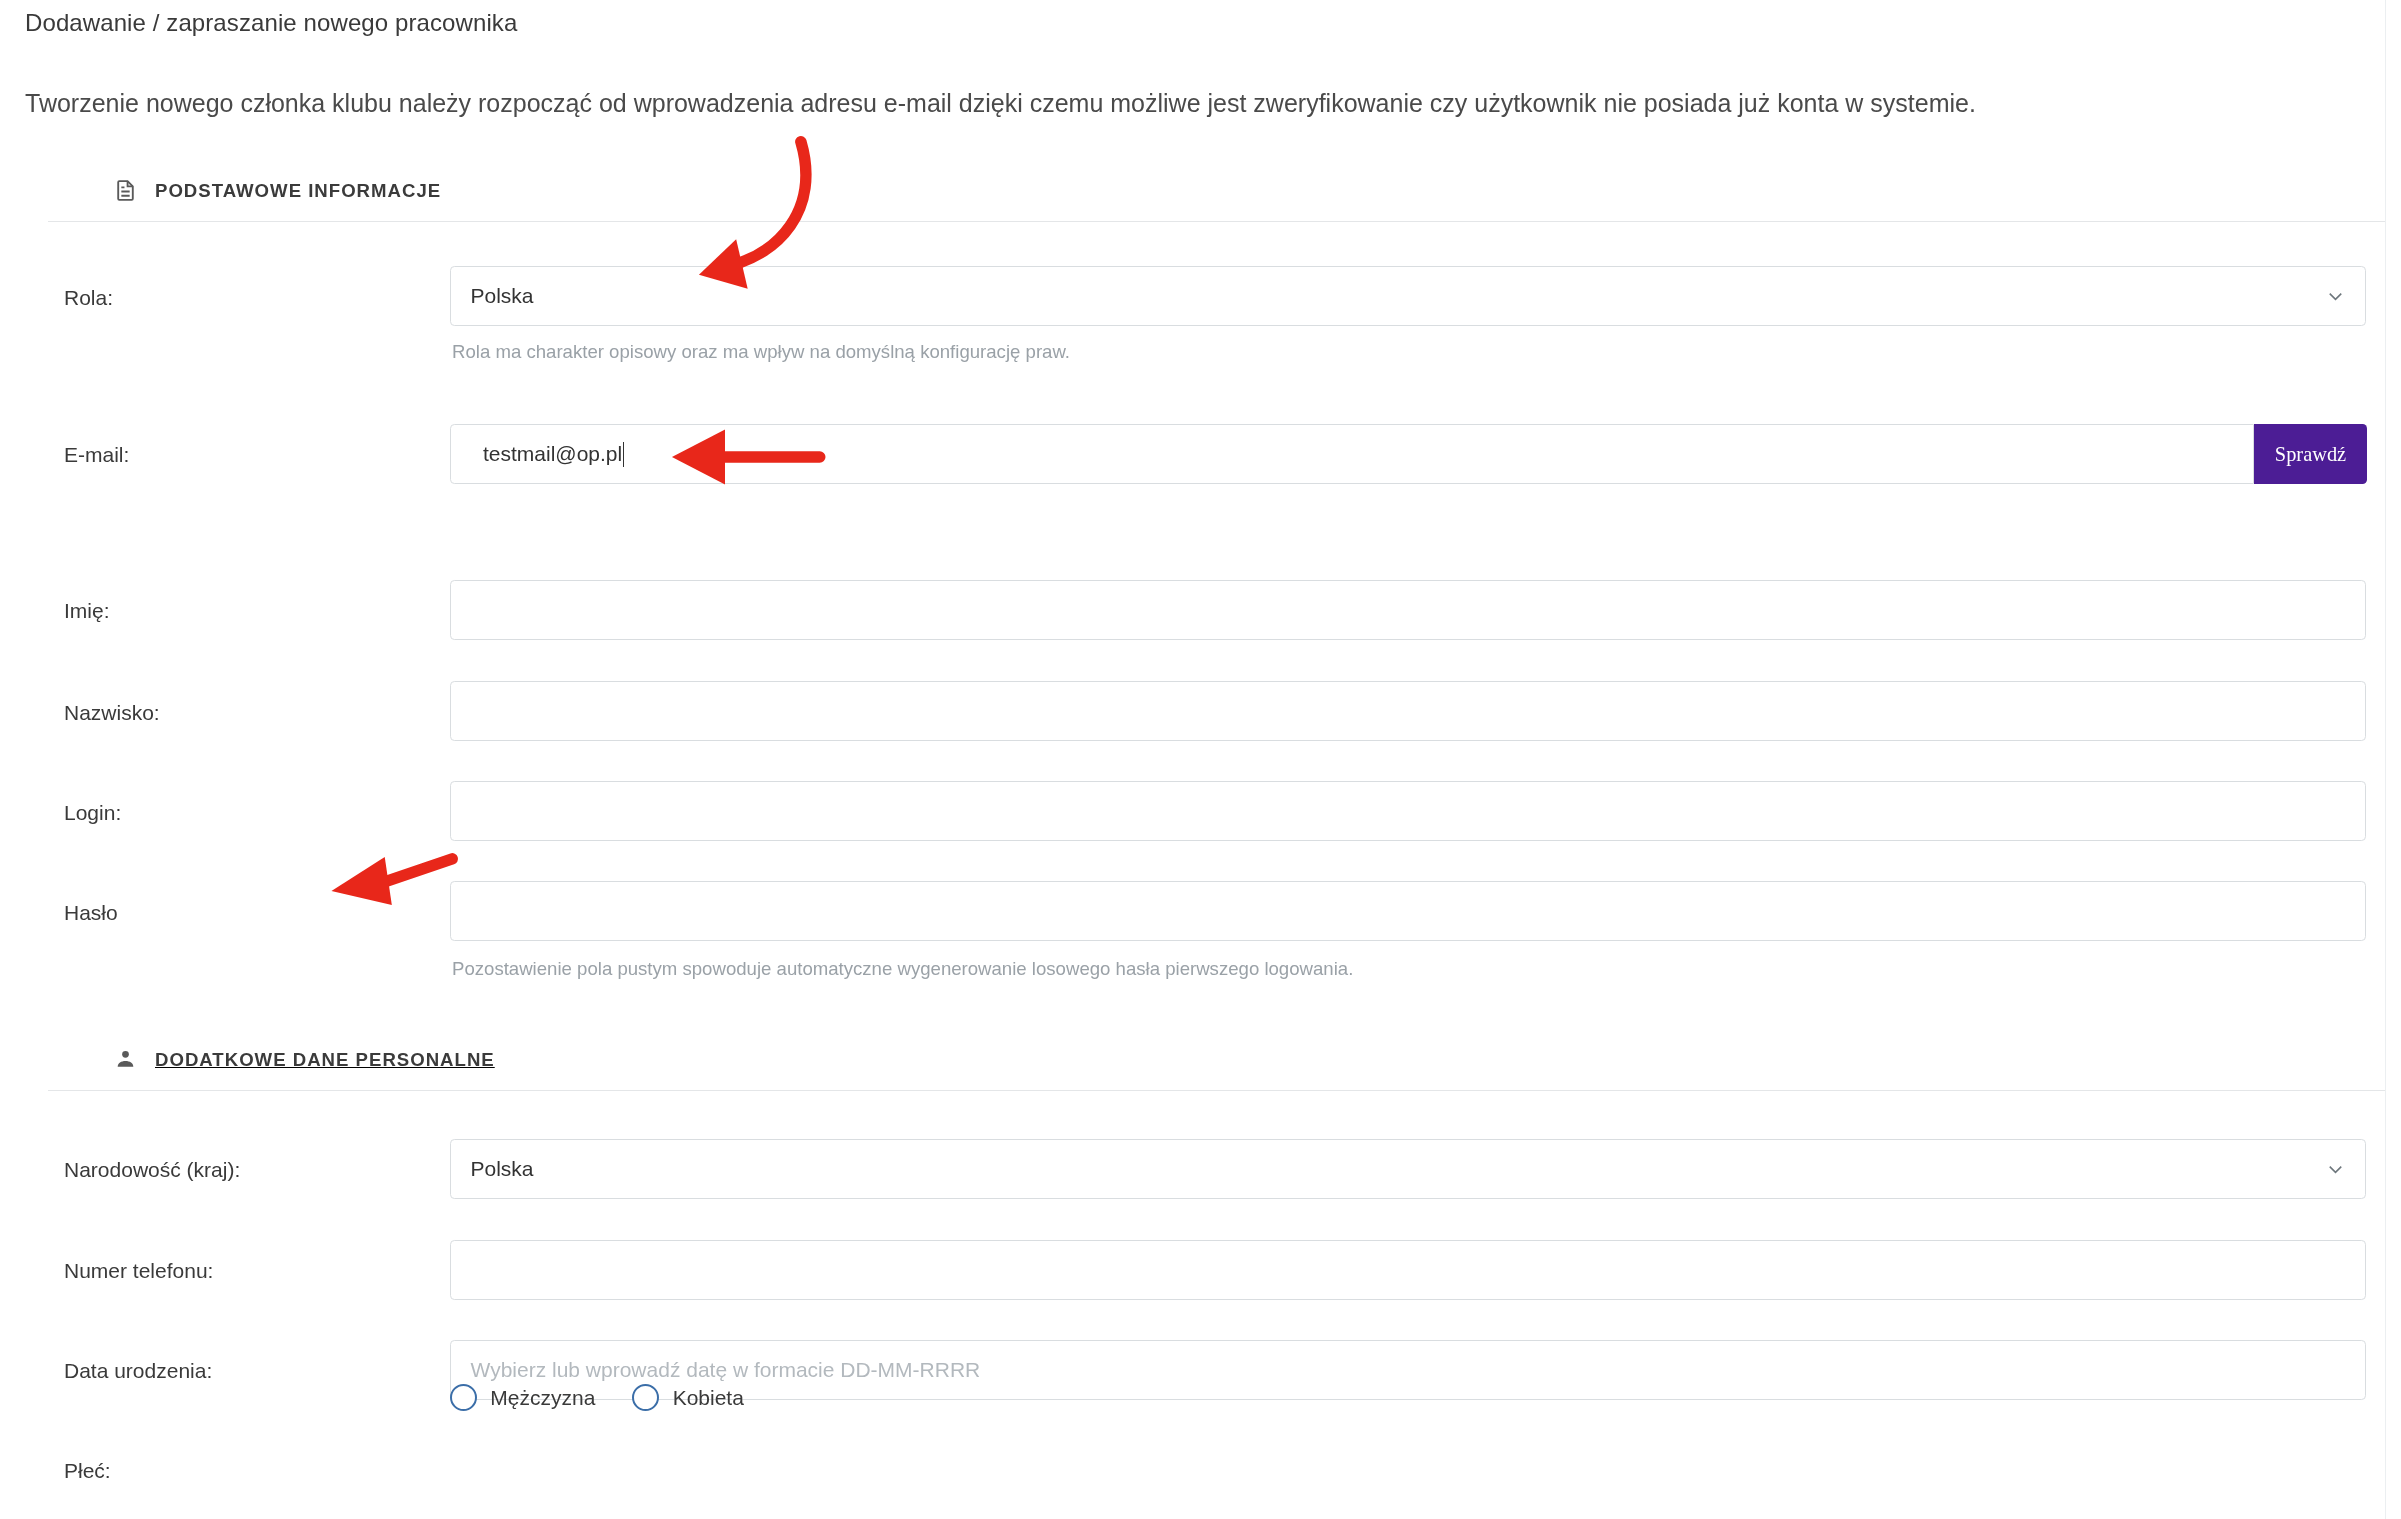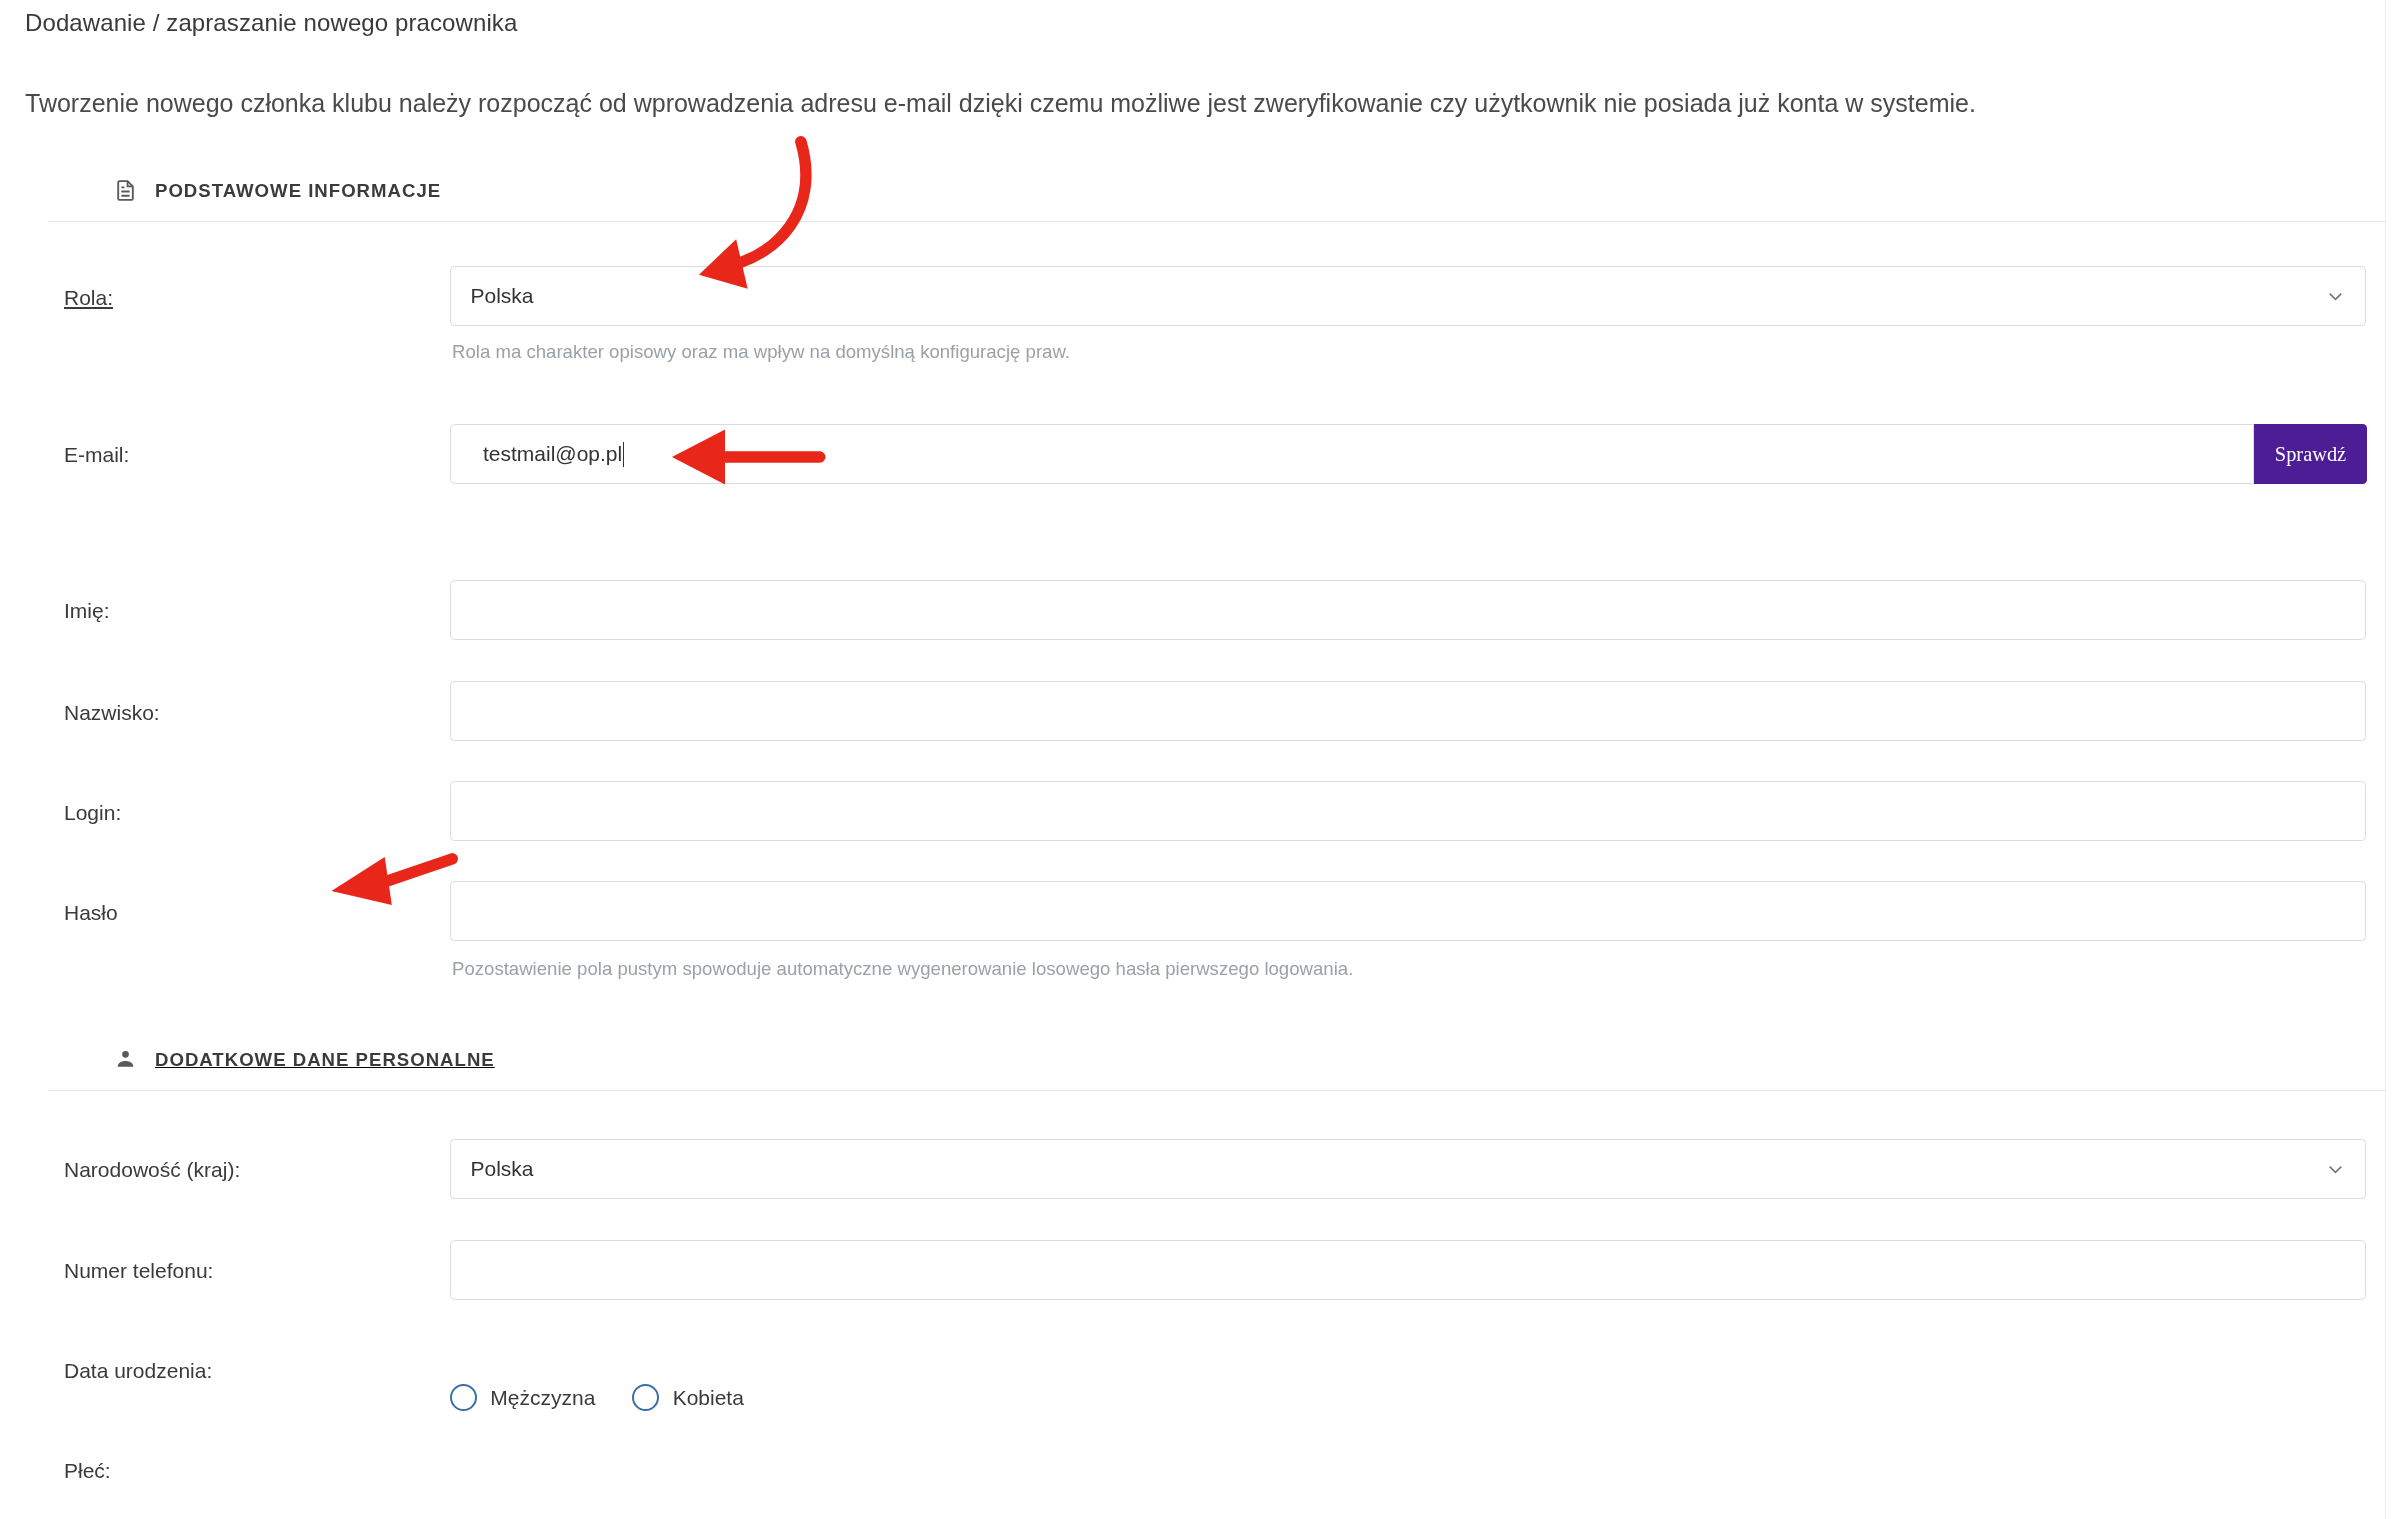--- a/index.html
+++ b/index.html
@@ -202,21 +202,21 @@
     </span>
     <span class="sec-label">PODSTAWOWE INFORMACJE</span>
     <span class="sec-toggle">
       <svg width="30" height="30" viewBox="0 0 24 24" fill="none" stroke="currentColor" stroke-width="1.5">
         <circle cx="12" cy="12" r="10"></circle>
           <path d="M8 10.5l4 4 4-4"></path>
       </svg>
     </span>
   </div>
 
-  <div class="row-label" style="left:64px; top:286px;text-decoration:underline;">Rola:</div>
+  <div class="row-label" style="left:64px; top:286px;">Rola:</div>
   <div class="field" style="top:266px;">
     <span>Polska</span>
     <span class="select-arrow">
       <svg width="23" height="23" viewBox="0 0 24 24" fill="none" stroke="currentColor" stroke-width="1.6">
           <path d="M6 9.5l6 6 6-6"></path>
         </svg>
     </span>
   </div>
   <div class="hint" style="top:341px;">Rola ma charakter opisowy oraz ma wpływ na domyślną konfigurację praw.</div>
 
@@ -273,20 +273,23 @@
         </svg>
     </span>
   </div>
 
   <div class="row-label" style="left:64px; top:1259px;">Numer telefonu:</div>
   <div class="field" style="top:1240px;">
     <span></span>
   </div>
 
   <div class="row-label" style="left:64px; top:1359px;">Data urodzenia:</div>
+  <div class="field placeholder" style="top:1340px;">
+    <span>Wybierz lub wprowadź datę w formacie DD-MM-RRRR</span>
+  </div>
 
   <div class="row-label" style="left:64px; top:1459px;">Płeć:</div>
   <div class="radio-group" style="top:1384px;">
     <span class="radio-item">
       <span class="radio-circle"></span>
       <span>Mężczyzna</span>
     </span>
     <span class="radio-item">
       <span class="radio-circle"></span>
       <span>Kobieta</span>

